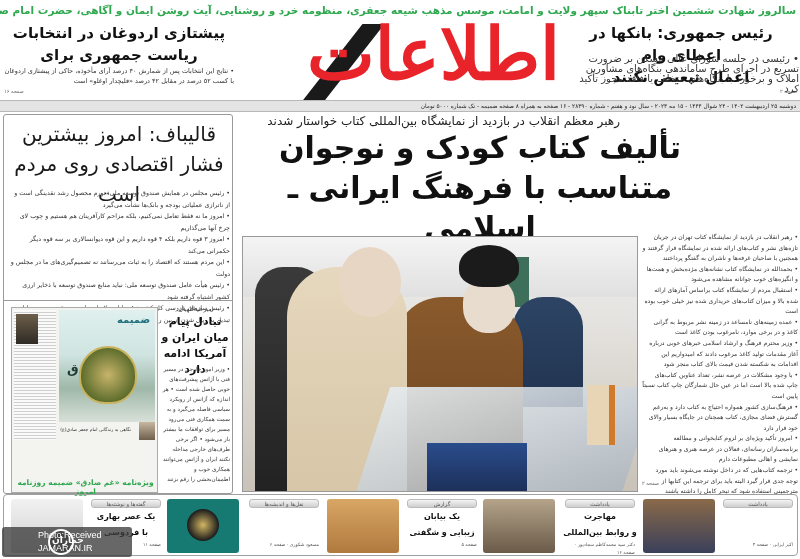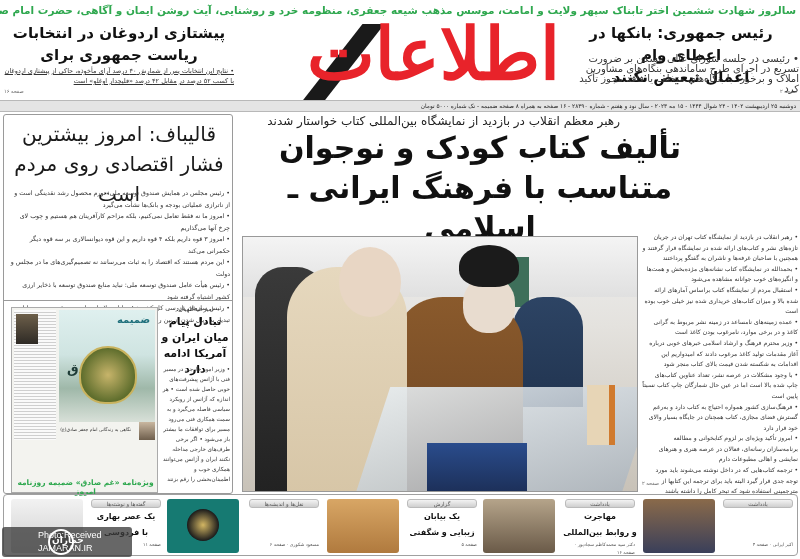--- a/index.html
+++ b/index.html
@@ -8,21 +8,21 @@
 
     .abs { position: absolute; }
 
     
     .top-banner { top: 2px; left: 0; width: 800px; height: 16px; text-align: right; padding-right: 4px;
       font-family: "DejaVu Sans", sans-serif; font-weight: bold; font-size: 10.5px; color: #2fa84f;
       white-space: nowrap; overflow: hidden; line-height: 16px; }
 
     
     .mast-left-head { left: 4px; top: 22px; width: 230px; text-align: center; font-weight: bold; font-size: 15px; line-height: 22px; }
-    .mast-left-body { left: 2px; top: 66px; width: 232px; font-size: 6.5px; line-height: 10px; text-align: right; color: #333; text-decoration: underline; }
+    .mast-left-body { left: 2px; top: 66px; width: 232px; font-size: 6.5px; line-height: 10px; text-align: right; color: #333; }
     .mast-left-page { left: 4px; top: 88px; width: 230px; font-size: 5px; color: #666; text-align: left; }
 
     .mast-right-head { left: 565px; top: 22px; width: 232px; text-align: center; font-weight: bold; font-size: 15px; line-height: 22px; }
     .mast-right-body { left: 565px; top: 54px; width: 234px; font-size: 10px; line-height: 10px; text-align: right; color: #333; }
     .mast-right-page { left: 565px; top: 88px; width: 232px; font-size: 5px; color: #666; text-align: right; }
 
     .logo { left: 270px; top: 18px; width: 290px; height: 82px; }
     .logo-text { position: absolute; right: 0; top: -8px; font-family: Liberation Serif, serif; font-weight: bold; font-size: 72px; color: #e8232a; line-height: 90px; letter-spacing: -2px; }
     .mourn-band { position: absolute; left: 0; top: 6px; width: 22px; height: 80px; background: #1a1a1a; transform: skewX(-38deg); transform-origin: bottom left; left: 30px; }
 

